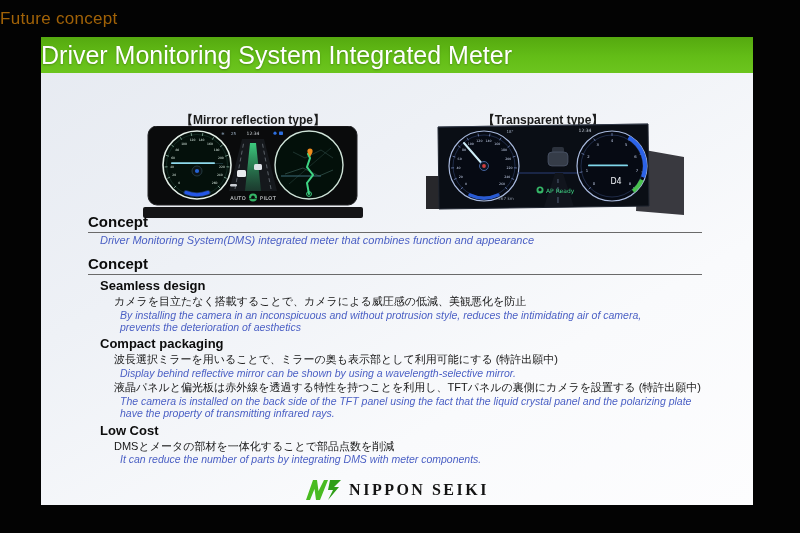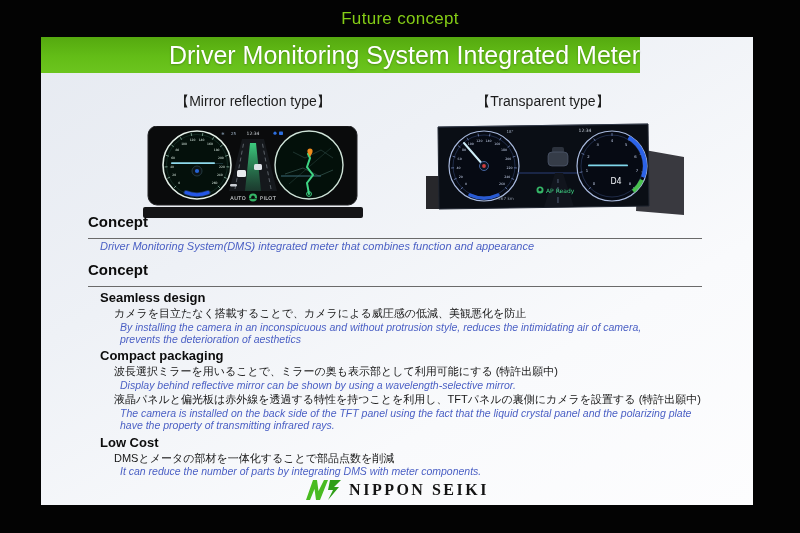--- a/index.html
+++ b/index.html
@@ -1,34 +1,34 @@
 <!DOCTYPE html>
 <html><head>
 <meta charset="utf-8">
 <style>
   html,body{margin:0;padding:0;background:#000;}
   .stage{position:relative;width:800px;height:533px;background:#030303;overflow:hidden;
          font-family:"Liberation Sans","DejaVu Sans",sans-serif;}
-  .kicker{position:absolute;top:9px;left:0;width:800px;text-align:center;
-          color:#84cc16;font-size:17px;letter-spacing:.3px;}
+  .kicker{position:absolute;top:9px;left:0;width:800px;text-align:left;
+          color:#a16207;font-size:17px;letter-spacing:.3px;}
   .slide{position:absolute;left:41px;top:37px;width:712px;height:468px;
          background:linear-gradient(150deg,#e6eaf1 0%,#eef1f6 35%,#f9fafc 70%,#fdfdfe 100%);}
-  .banner{position:absolute;left:0;top:0;width:599px;height:36px;
+  .banner{position:absolute;left:0;top:0;width:712px;height:36px;
           background:linear-gradient(#55a90f,#63bd17 55%,#6cc51e);
-          display:flex;align-items:center;justify-content:flex-end;
+          display:flex;align-items:center;justify-content:flex-start;
           color:#fff;font-size:25px;text-shadow:0 1px 2px rgba(0,0,0,.25);}
-  .mlabel{position:absolute;top:56px;font-size:14px;color:#1c1c1c;text-align:center;}
+  .mlabel{position:absolute;top:75px;font-size:12px;color:#1c1c1c;text-align:center;font-weight:bold;}
   .mlabel.left{left:102px;width:220px;}
   .mlabel.right{left:397px;width:210px;}
   .meter{position:absolute;}
   .meter.mirror{left:102px;top:89px;}
   .meter.trans{left:365px;top:84px;}
   .textblock{position:absolute;left:47px;top:176px;width:614px;color:#141414;}
   .textblock h2{margin:0;font-size:15px;font-weight:bold;color:#0c0c0c;
-                border-bottom:1px solid #6a6a6a;padding-bottom:8px;}
+                border-bottom:1px solid #6a6a6a;padding-bottom:2px;}
   .textblock h2.features{margin-top:8px;}
   .textblock h3{margin:3px 0 0 12px;font-size:13px;font-weight:bold;color:#0c0c0c;}
   p.jp{margin:3px 0 0 13px;font-size:14px;line-height:1.15;color:#161616;}
   p.jp.sub{margin:2px 0 0 26px;font-size:11px;}
   p.en{margin:1px 0 0 12px;font-size:11px;line-height:1.18;color:#4a5fc4;font-style:italic;}
   p.en.sub{margin:1px 0 0 32px;font-size:10.5px;}
   p.en.w1{max-width:560px;}
   p.en.w2{max-width:608px;}
   .footerlogo{position:absolute;left:0;top:442px;width:712px;display:flex;
               align-items:center;justify-content:center;gap:8px;}

